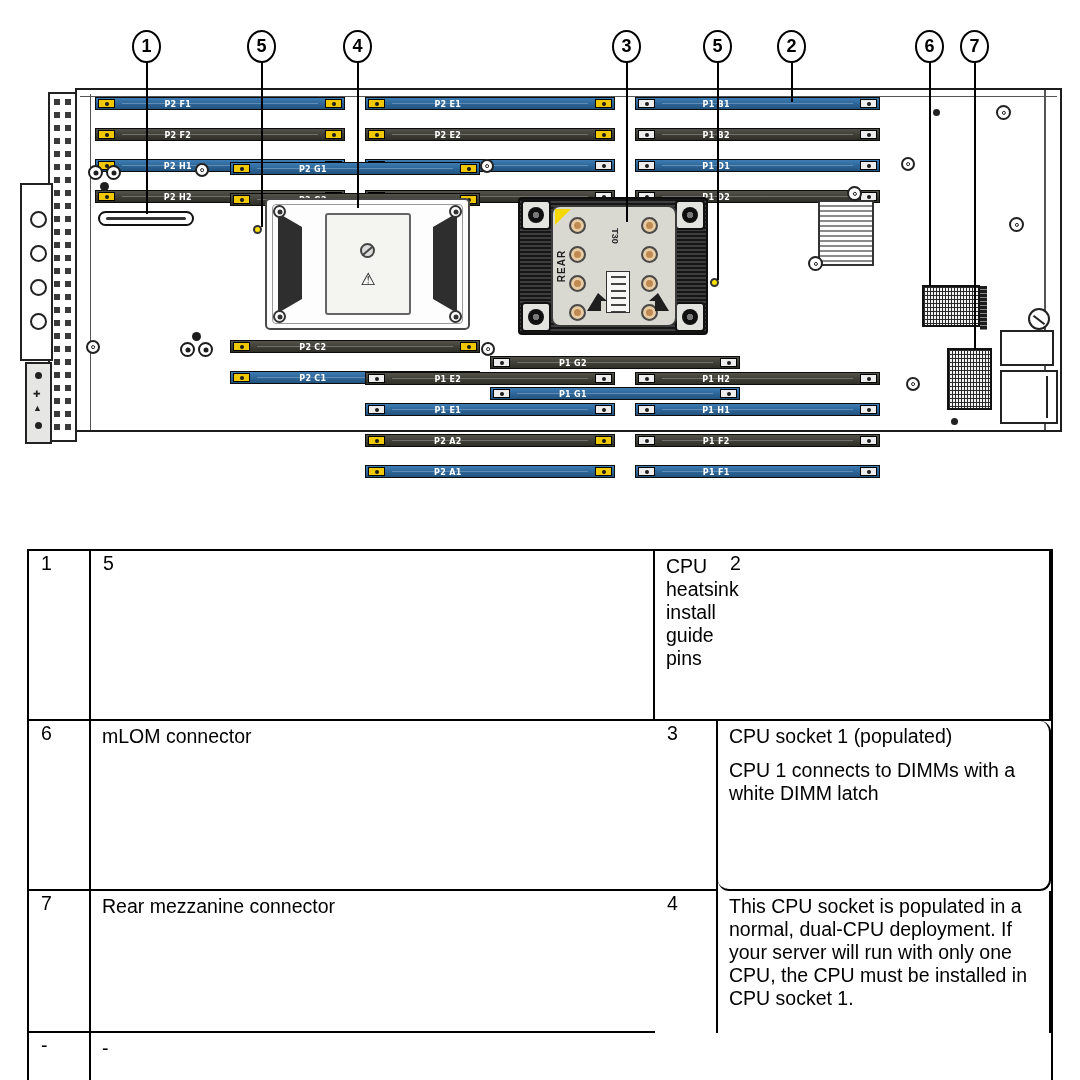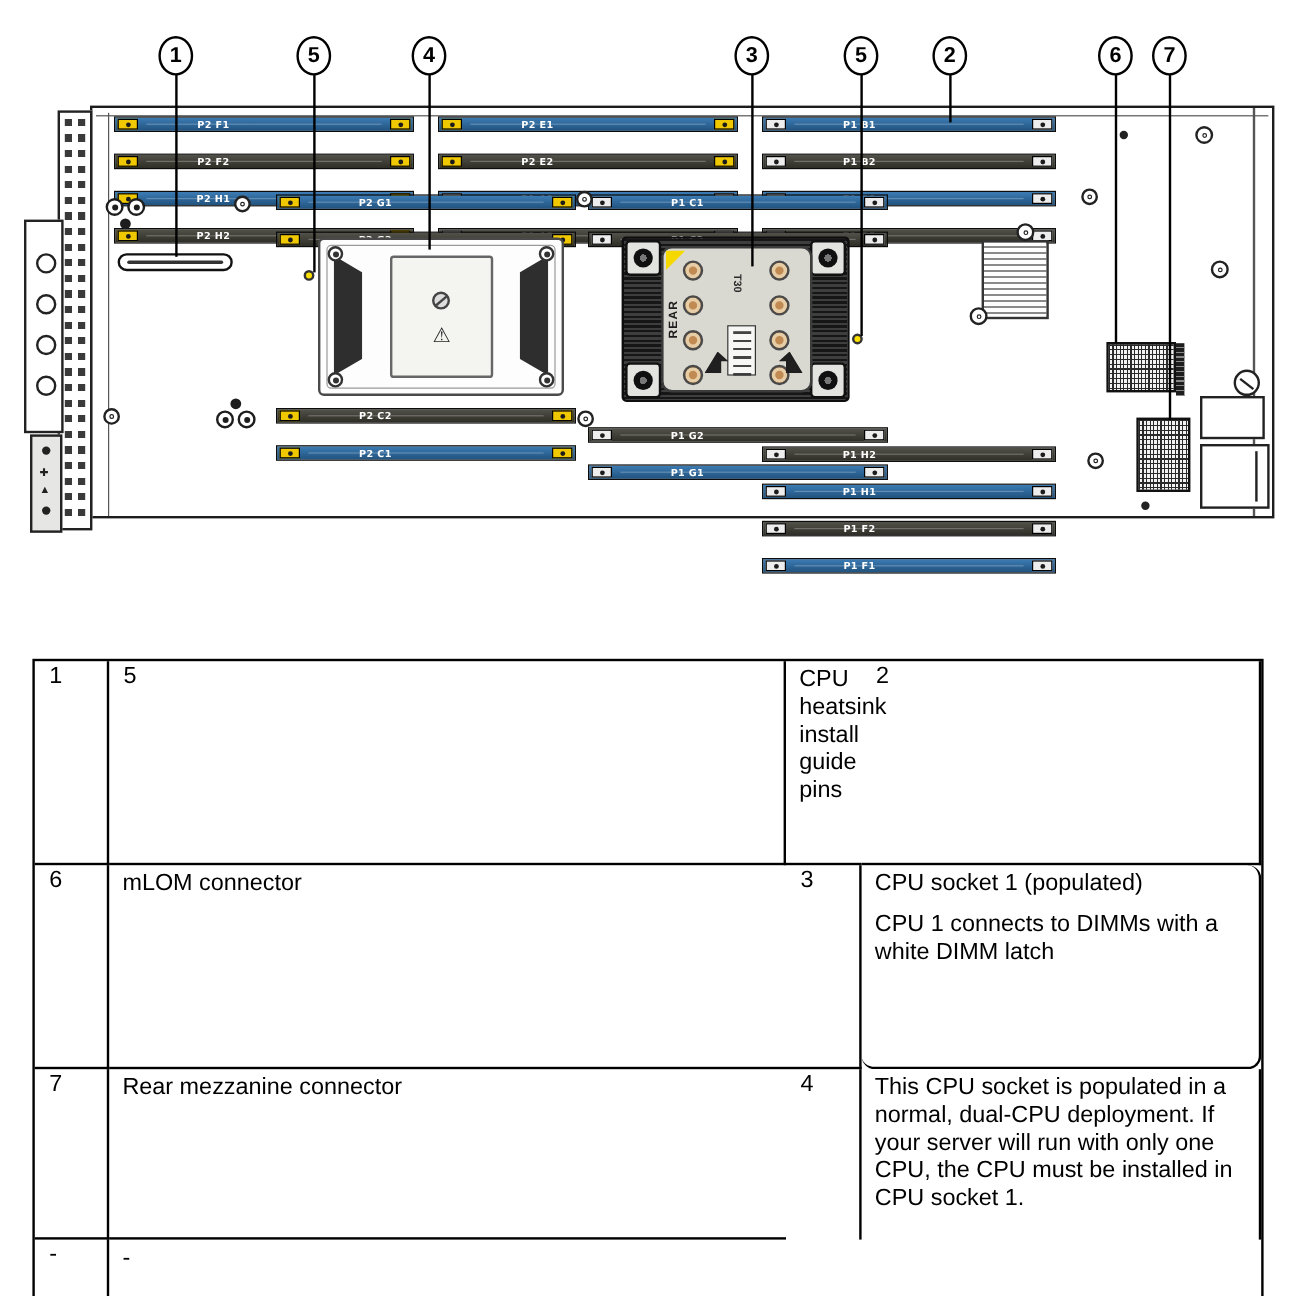--- a/index.html
+++ b/index.html
@@ -238,32 +238,20 @@
         <span class="latch l yellow"></span>
         <span class="dimm-label">P2 G1</span>
         <span class="latch r yellow"></span>
       </div>
       <div class="dimm dark">
         <span class="latch l yellow"></span>
         <span class="dimm-label">P2 G2</span>
         <span class="latch r yellow"></span>
       </div>
     </div>
-  <div class="dimm-group" style="left:490px;top:162px;width:250px">
-      <div class="dimm blue">
-        <span class="latch l white"></span>
-        <span class="dimm-label">P1 C1</span>
-        <span class="latch r white"></span>
-      </div>
-      <div class="dimm dark">
-        <span class="latch l white"></span>
-        <span class="dimm-label">P1 C2</span>
-        <span class="latch r white"></span>
-      </div>
-    </div>
   <div class="dimm-group" style="left:230px;top:340px;width:250px">
       <div class="dimm dark">
         <span class="latch l yellow"></span>
         <span class="dimm-label">P2 C2</span>
         <span class="latch r yellow"></span>
       </div>
       <div class="dimm blue">
         <span class="latch l yellow"></span>
         <span class="dimm-label">P2 C1</span>
         <span class="latch r yellow"></span>
@@ -272,20 +260,42 @@
   <div class="dimm-group" style="left:490px;top:356px;width:250px">
       <div class="dimm dark">
         <span class="latch l white"></span>
         <span class="dimm-label">P1 G2</span>
         <span class="latch r white"></span>
       </div>
       <div class="dimm blue">
         <span class="latch l white"></span>
         <span class="dimm-label">P1 G1</span>
         <span class="latch r white"></span>
+      </div>
+    </div>
+  <div class="dimm-group" style="left:365px;top:372px;width:250px">
+      <div class="dimm dark">
+        <span class="latch l white"></span>
+        <span class="dimm-label">P1 E2</span>
+        <span class="latch r white"></span>
+      </div>
+      <div class="dimm blue">
+        <span class="latch l white"></span>
+        <span class="dimm-label">P1 E1</span>
+        <span class="latch r white"></span>
+      </div>
+      <div class="dimm dark">
+        <span class="latch l yellow"></span>
+        <span class="dimm-label">P2 A2</span>
+        <span class="latch r yellow"></span>
+      </div>
+      <div class="dimm blue">
+        <span class="latch l yellow"></span>
+        <span class="dimm-label">P2 A1</span>
+        <span class="latch r yellow"></span>
       </div>
     </div>
   <div class="dimm-group" style="left:635px;top:372px;width:245px">
       <div class="dimm dark">
         <span class="latch l white"></span>
         <span class="dimm-label">P1 H2</span>
         <span class="latch r white"></span>
       </div>
       <div class="dimm blue">
         <span class="latch l white"></span>

